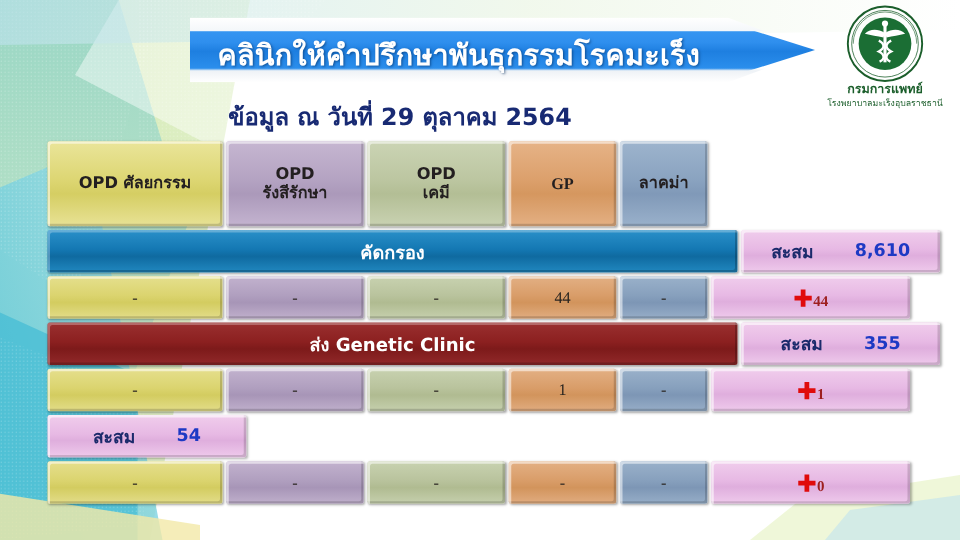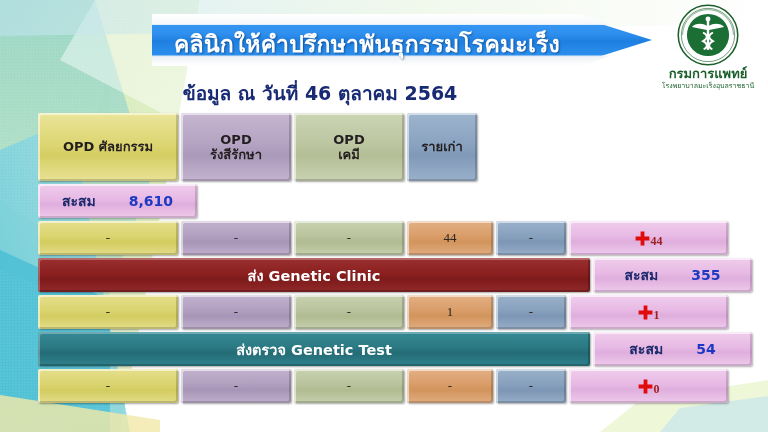--- a/index.html
+++ b/index.html
@@ -77,21 +77,21 @@
     text-align: center;
     z-index: 5;
   }
   .logo-emblem { width: 62px; height: 62px; margin: 0 auto; display: block; }
   .logo-line {
     font-family: "DejaVu Sans", "Liberation Sans", sans-serif;
     color: #1b5e2b;
     line-height: 1.15;
     white-space: nowrap;
   }
-  .logo-line1 { font-size: 13px; font-weight: bold; margin-top: 1px; }
+  .logo-line1 { font-size: 10px; font-weight: bold; margin-top: 1px; font-family: Liberation Mono, monospace; }
   .logo-line2 { font-size: 7px; }
 
   
   .table {
     position: absolute;
     left: 38px; top: 113px;
     width: 714px;
     z-index: 3;
   }
 
@@ -241,21 +241,21 @@
 </svg>
 
 <div class="header">
 
   <div class="title-banner">
     <div class="tb-shape"></div>
     <div class="tb-edge"></div>
     <div class="title-text">คลินิกให้คำปรึกษาพันธุกรรมโรคมะเร็ง</div>
   </div>
 
-  <div class="subtitle">ข้อมูล ณ  วันที่ 46 ตุลาคม 2564</div>
+  <div class="subtitle">ข้อมูล ณ  วันที่ 29 ตุลาคม 2564</div>
 </div>
 
 <div class="logo-block">
   <svg class="logo-emblem" viewBox="0 0 100 100">
     <circle cx="50" cy="50" r="48" fill="none" stroke="#1b5e2b" stroke-width="2.5"></circle>
     <circle cx="50" cy="50" r="43" fill="none" stroke="#1b5e2b" stroke-width="1"></circle>
     <circle cx="50" cy="50" r="34" fill="#1b6e34"></circle>
 
     <rect x="48" y="26" width="4" height="48" fill="#ffffff"></rect>
 
@@ -284,26 +284,30 @@
         <span>OPD</span>
         <span>รังสีรักษา</span>
       </div>
     </div>
     <div class="cell th-thai" style="flex:0 0 110px;background:linear-gradient(to bottom,#cbd4b4 0%,#bcc6a1 45%,#b3be95 62%,#c9d2b2 100%);">
       <div>
         <span>OPD</span>
         <span>เคมี</span>
       </div>
     </div>
+    <div class="cell" style="flex:0 0 86px;background:linear-gradient(to bottom,#e6b387 0%,#dca06c 45%,#d5975f 62%,#e4b084 100%);">
+      <span>GP</span>
+    </div>
     <div class="cell th-thai" style="flex:0 0 70px;background:linear-gradient(to bottom,#9db4cd 0%,#8aa3c0 45%,#8099b8 62%,#9ab1cb 100%);">
-      <span>รายเก่า</span>
+      <span>ลาคม่า</span>
     </div>
   </div>
 
   <div class="row brow">
+    <div class="banner-cell" style="background:linear-gradient(to bottom,#2a90c9 0%,#1478b3 45%,#0f6aa0 62%,#2188c0 100%);">คัดกรอง</div>
     <div class="total-cell">
       <span class="acc-label">สะสม</span>
       <span class="acc-num">8,610</span>
     </div>
   </div>
 
   <div class="row drow">
     <div class="cell" style="flex:0 0 140px;background:linear-gradient(to bottom,#e5df8d 0%,#dbd46f 45%,#d3cc60 62%,#e3dd8a 100%);">-</div>
     <div class="cell" style="flex:0 0 110px;background:linear-gradient(to bottom,#c2b2ce 0%,#b09fbf 45%,#a795b7 62%,#c0b0cc 100%);">-</div>
     <div class="cell" style="flex:0 0 110px;background:linear-gradient(to bottom,#c8d2b0 0%,#b9c39d 45%,#b0bb91 62%,#c6d0ae 100%);">-</div>
@@ -337,21 +341,20 @@
       <span class="plus-wrap">
         <svg class="plus-icon" width="15" height="15" viewBox="0 0 15 15">
           <path d="M5.6,0.6 H9.4 V5.6 H14.4 V9.4 H9.4 V14.4 H5.6 V9.4 H0.6 V5.6 H5.6 Z" fill="#e00b0b"></path>
         </svg>
         <span class="plus-num">1</span>
       </span>
     </div>
   </div>
 
   <div class="row brow">
-    <div class="banner-cell" style="background:linear-gradient(to bottom,#368a95 0%,#2b7983 45%,#246c76 62%,#2f828d 100%);">ส่งตรวจ Genetic Test</div>
     <div class="total-cell">
       <span class="acc-label">สะสม</span>
       <span class="acc-num">54</span>
     </div>
   </div>
 
   <div class="row drow">
     <div class="cell" style="flex:0 0 140px;background:linear-gradient(to bottom,#e5df8d 0%,#dbd46f 45%,#d3cc60 62%,#e3dd8a 100%);">-</div>
     <div class="cell" style="flex:0 0 110px;background:linear-gradient(to bottom,#c2b2ce 0%,#b09fbf 45%,#a795b7 62%,#c0b0cc 100%);">-</div>
     <div class="cell" style="flex:0 0 110px;background:linear-gradient(to bottom,#c8d2b0 0%,#b9c39d 45%,#b0bb91 62%,#c6d0ae 100%);">-</div>

